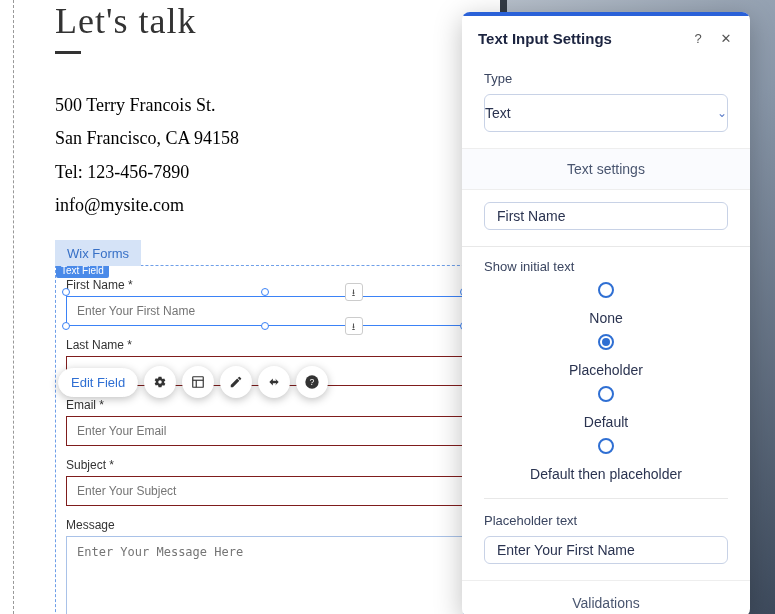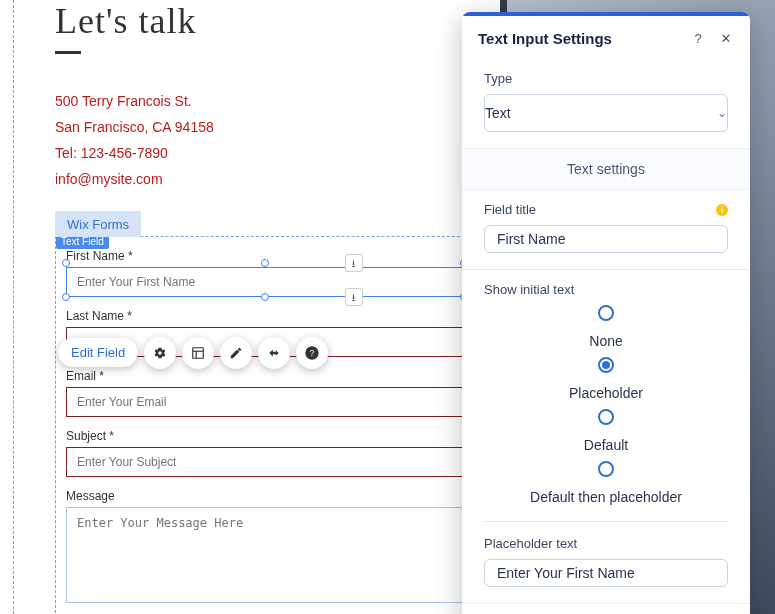--- a/index.html
+++ b/index.html
@@ -3,21 +3,21 @@
   <meta charset="utf-8">
   <style>
     * { box-sizing: border-box; margin: 0; padding: 0; }
     body { font-family: Arial, Helvetica, sans-serif; background: #fff; width: 775px; height: 614px; position: relative; overflow: hidden; }
     
     .dashed-border { position: absolute; left: 13px; top: 0; bottom: 0; border-left: 1px dashed #999; }
     
     .left-panel { position: absolute; left: 55px; top: 0; width: 420px; }
     .big-title { font-family: Georgia, serif; font-size: 36px; color: #333; margin-bottom: 8px; letter-spacing: 1px; }
     .title-underline { width: 26px; height: 4px; border-bottom: 3px solid #333; margin-bottom: 35px; }
-    .contact-info p { font-size: 14px; color: #b91c1c; line-height: 1.85; }
+    .contact-info p { font-size: 18px; color: #000000; line-height: 1.85; font-family: Liberation Serif, serif; }
     
     .wix-forms-label { display: inline-block; background: #d5e3f7; color: #3770c6; font-size: 13px; padding: 6px 12px 5px; margin-top: 18px; position: relative; z-index: 2; }
     
     .form-wrap { border: 1px dashed #6f9fe8; padding: 0 10px 10px 10px; margin-top: -1px; position: relative; }
     
     .text-field-tag { position: absolute; top: -3px; left: 0; background: #4a8ae9; color: #fff; font-size: 10px; padding: 2px 5px; border-radius: 2px; }
     
     .sel-field { position: relative; }
     .sel-input-box { position: relative; }
     .sel-handle { position: absolute; width: 8px; height: 8px; background: #fff; border: 1px solid #3b82f6; border-radius: 50%; }
@@ -168,24 +168,20 @@
       </div>
     <div class="select-box">
       <span>Text</span>
       <span class="chev">⌄</span>
     </div>
   </div>
 
   <div class="mid-divider">Text settings</div>
 
   <div class="panel-section">
-    <div class="section-label">
-      <span>Field title</span>
-      <span class="warn-dot">i</span>
-    </div>
     <input class="tx-input" value="First Name" style="">
   </div>
 
   <div class="panel-section border-top">
     <div class="section-label">
         <span>Show initial text</span>
       </div>
     <div class="radio-row">
       <span class="radio-outer"></span>
       <span>None</span>

